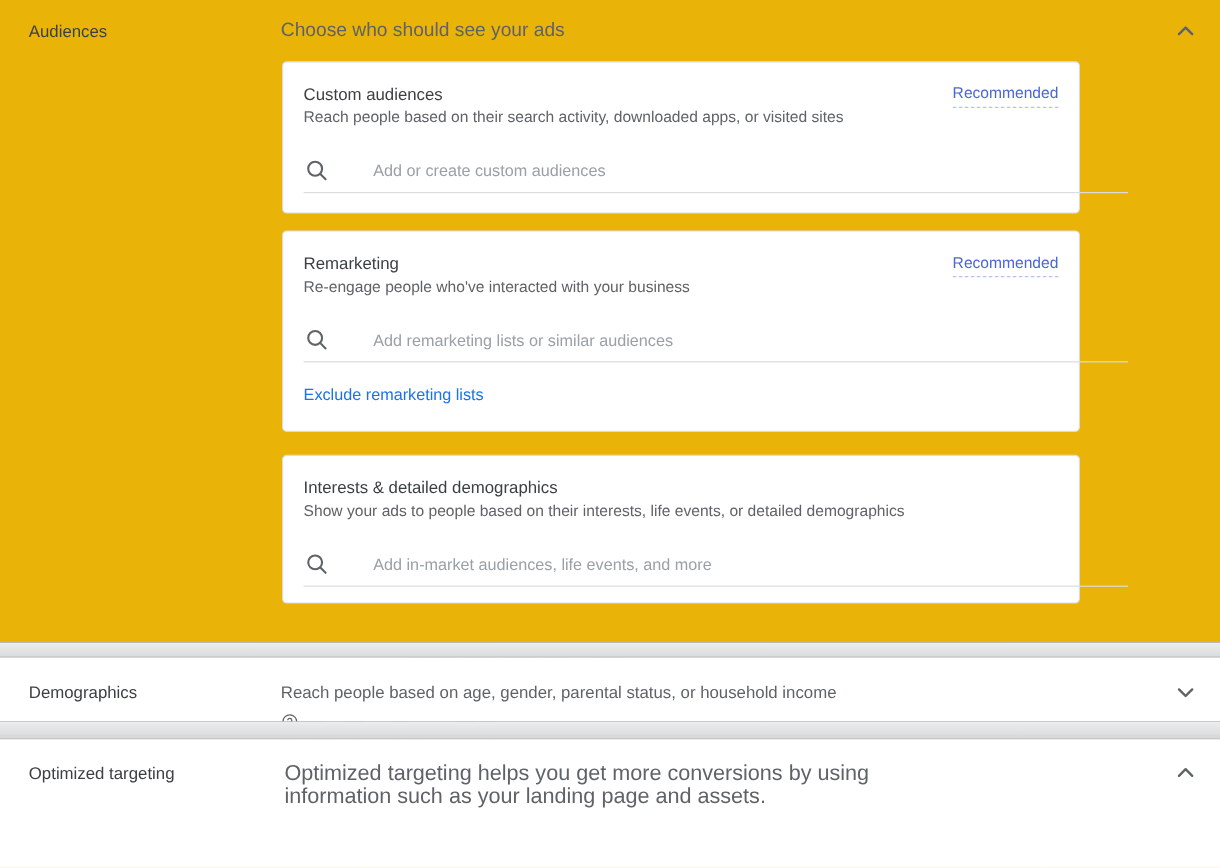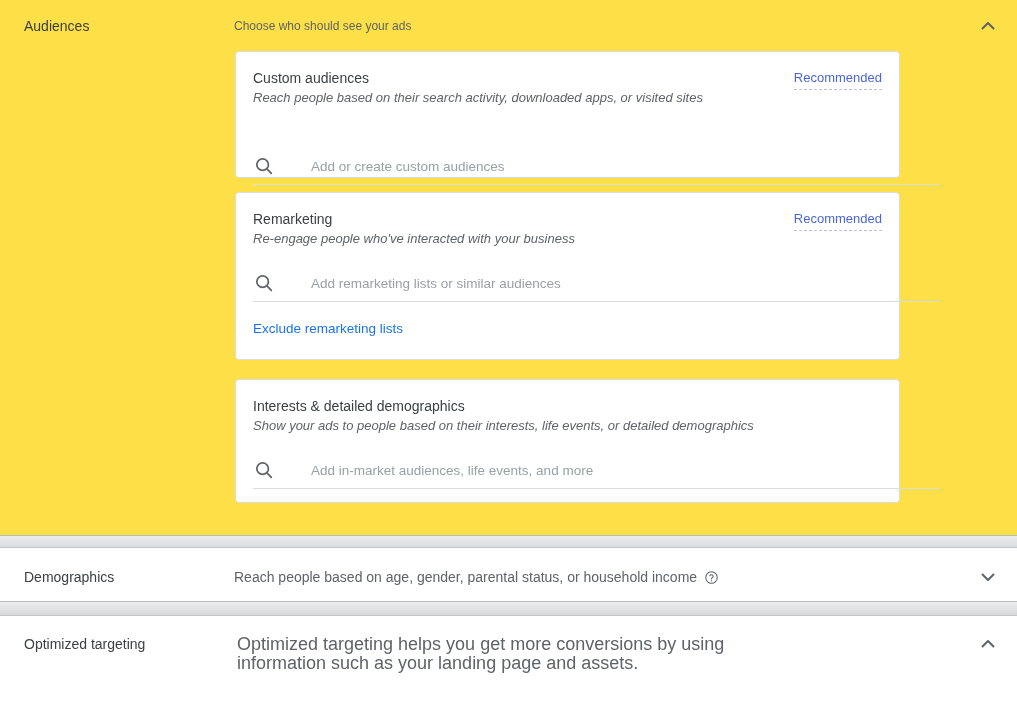--- a/index.html
+++ b/index.html
@@ -42,42 +42,42 @@
     transform-origin: left top;
     user-select: none;
   }
   .wm-a { left: 196px; top: 610px; }
   .wm-b { left: 600px; top: 300px; font-size: 120px; color: #f2f3f3; }
 
   
   .section {
     position: relative;
     z-index: 1;
-    background: #fde047;
+    background: #eab308;
   }
 
   .sec-audiences {
     position: absolute;
     left: 0; top: 0;
     width: 1017px;
     height: 535px;
   }
 
   .row-label {
     position: absolute;
     left: 24px;
     font-size: 14px;
     color: #3c4043;
     line-height: 20px;
     white-space: nowrap;
   }
 
   .row-desc {
     position: absolute;
-    font-size: 12px;
+    font-size: 16px;
     color: #5f6368;
     line-height: 20px;
   }
 
   .chev {
     position: absolute;
     width: 24px; height: 24px;
     cursor: pointer;
   }
   .chev svg { display: block; }
@@ -110,21 +110,20 @@
     white-space: nowrap;
   }
   .card-sub {
     position: absolute;
     left: 17px;
     top: 36px;
     font-size: 13px;
     color: #5f6368;
     line-height: 20px;
     white-space: nowrap;
-    font-style: italic;
   }
 
   .recommended {
     position: absolute;
     right: 17px;
     top: 17px;
     font-size: 13px;
     color: #4b66d4;
     line-height: 18px;
     border-bottom: 1px dashed #b9c2e6;
@@ -135,21 +134,21 @@
   }
 
   
   .search-row {
     position: absolute;
     left: 17px;
     width: 687px;
     height: 34px;
     border-bottom: 1px solid #dadce0;
   }
-  .sr-1 { top: 75px; margin-top: 24px; }
+  .sr-1 { top: 75px; }
   .sr-2 { top: 75px; }
   .sr-3 { top: 75px; }
 
   .search-icon {
     position: absolute;
     left: 0px;
     top: 4px;
     width: 22px;
     height: 22px;
   }
@@ -212,22 +211,22 @@
     background: #fff;
     z-index: 1;
   }
   .demo-label { top: 19px; text-align: center; }
   .demo-chev  { left: 976px; top: 17px; }
   .help-wrap {
     position: absolute;
     left: 234px;
     top: 19px;
     display: flex;
-    align-items: center;
     gap: 7px;
+    flex-direction: column;
   }
   .help-wrap .txt {
     font-size: 14px;
     color: #5f6368;
     line-height: 20px;
     white-space: nowrap;
   }
   .help-ico-inline { width: 15px; height: 15px; display:block; }
 
   

